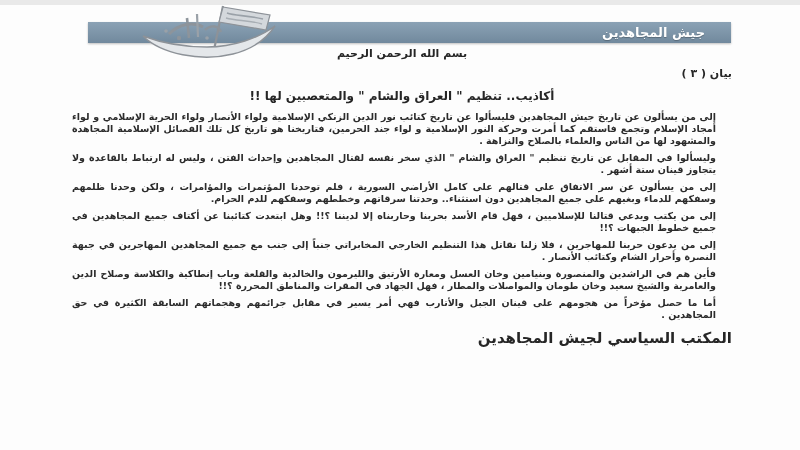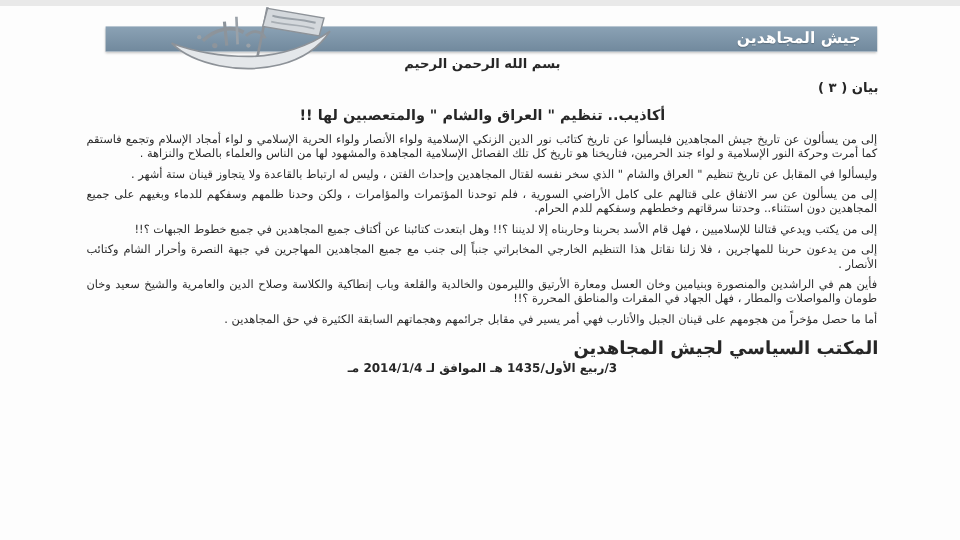--- a/index.html
+++ b/index.html
@@ -13,21 +13,21 @@
   .top-strip{
     position:absolute;top:0;left:0;right:0;height:5px;
     background:#e9e9e9;
   }
   .banner{
     position:absolute;left:88px;top:22px;width:643px;height:21px;
     box-shadow:0 1px 2px rgba(0,0,0,.25);
   }
   .banner-text{
     display:block;direction:rtl;text-align:right;
-    padding-right:14px;line-height:21px;
+    padding-right:26px;line-height:21px;
     color:#ffffff;font-size:13px;font-weight:bold;
     letter-spacing:.5px;
     text-shadow:0 1px 1px rgba(0,0,0,.25);
     white-space:nowrap;
   }
   .logo{
     position:absolute;left:135px;top:4px;width:148px;height:60px;
     z-index:3;
   }
   .doc{
@@ -38,22 +38,22 @@
   .bismillah{
     text-align:center;font-size:11px;font-weight:bold;margin:0 0 7px 0;
   }
   .statement-label{
     font-size:11px;font-weight:bold;margin:0 0 9px 0;
   }
   .doc-title{
     text-align:center;font-size:12px;font-weight:bold;margin:0 0 8px 0;
   }
   .para{
-    margin:0 1px 5px 0;
-    font-size:9.5px;font-weight:normal;line-height:12px;
+    margin:0 16px 5px 0;
+    font-size:9.5px;font-weight:bold;line-height:12px;
     text-align:justify;
     color:#2b2b2b;
   }
   .signature{
     text-align:right;font-size:15px;font-weight:bold;margin:8px 0 3px 0;
   }
   .date-line{
     text-align:center;font-size:10px;font-weight:bold;margin:0;
   }
 </style>
@@ -99,16 +99,15 @@
         <p class="para">إلى من يسألون عن تاريخ جيش المجاهدين فليسألوا عن تاريخ كتائب نور الدين الزنكي الإسلامية ولواء الأنصار ولواء الحرية الإسلامي و لواء أمجاد الإسلام وتجمع فاستقم كما أمرت وحركة النور الإسلامية و لواء جند الحرمين، فتاريخنا هو تاريخ كل تلك الفصائل الإسلامية المجاهدة والمشهود لها من الناس والعلماء بالصلاح والنزاهة .</p>
         <p class="para">وليسألوا في المقابل عن تاريخ تنظيم " العراق والشام " الذي سخر نفسه لقتال المجاهدين وإحداث الفتن ، وليس له ارتباط بالقاعدة ولا يتجاوز قينان ستة أشهر .</p>
         <p class="para">إلى من يسألون عن سر الاتفاق على قتالهم على كامل الأراضي السورية ، فلم توحدنا المؤتمرات والمؤامرات ، ولكن وحدنا ظلمهم وسفكهم للدماء وبغيهم على جميع المجاهدين دون استثناء.. وحدتنا سرقاتهم وخططهم وسفكهم للدم الحرام.</p>
         <p class="para">إلى من يكتب ويدعي قتالنا للإسلاميين ، فهل قام الأسد بحربنا وحاربناه إلا لديننا ؟!! وهل ابتعدت كتائبنا عن أكتاف جميع المجاهدين في جميع خطوط الجبهات ؟!!</p>
         <p class="para">إلى من يدعون حربنا للمهاجرين ، فلا زلنا نقاتل هذا التنظيم الخارجي المخابراتي جنباً إلى جنب مع جميع المجاهدين المهاجرين في جبهة النصرة وأحرار الشام وكتائب الأنصار .</p>
         <p class="para">فأين هم في الراشدين والمنصورة وبنيامين وخان العسل ومعارة الأرتيق والليرمون والخالدية والقلعة وباب إنطاكية والكلاسة وصلاح الدين والعامرية والشيخ سعيد وخان طومان والمواصلات والمطار ، فهل الجهاد في المقرات والمناطق المحررة ؟!!</p>
         <p class="para">أما ما حصل مؤخراً من هجومهم على قينان الجبل والأتارب فهي أمر يسير في مقابل جرائمهم وهجماتهم السابقة الكثيرة في حق المجاهدين .</p>
       </div>
 
     <p class="signature">المكتب السياسي لجيش المجاهدين</p>
-    <p class="date-line">3/ربيع الأول/1435 هـ الموافق لـ 2014/1/4 مـ</p>
   </div>
 
 </div>
 
 </body></html>

